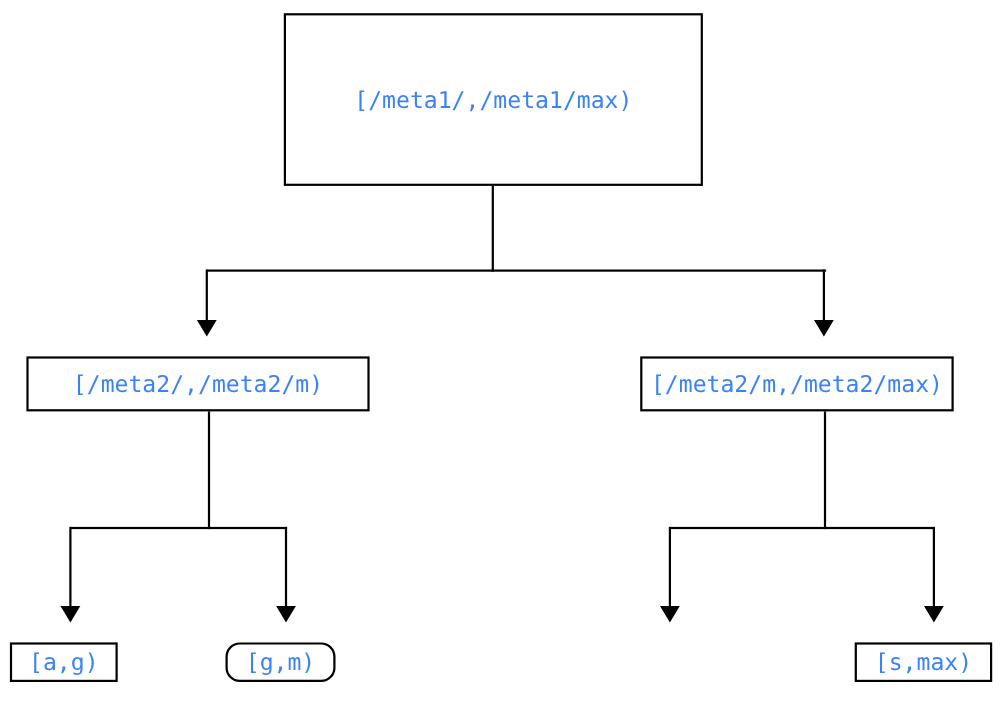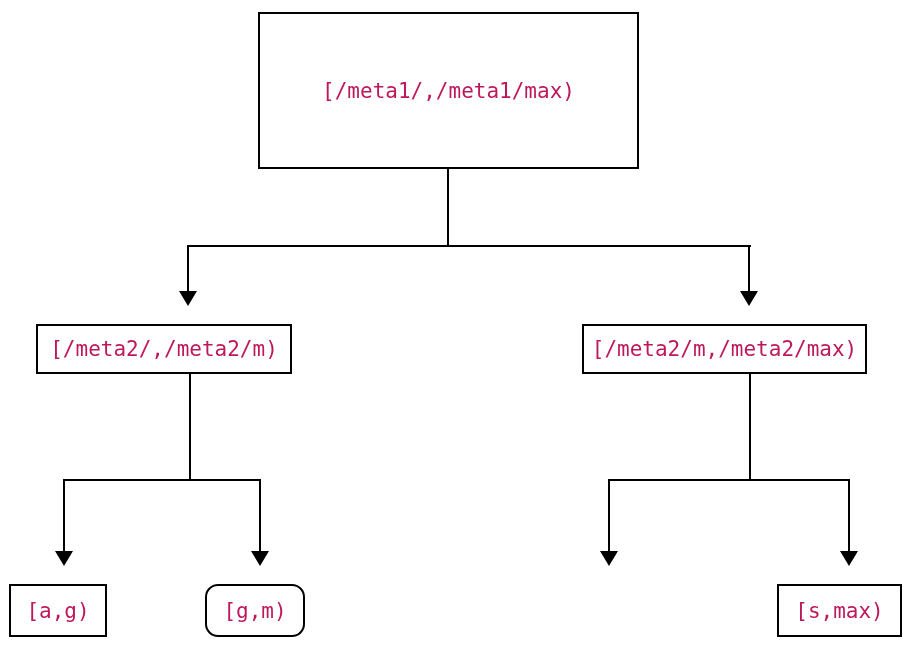--- a/index.html
+++ b/index.html
@@ -16,41 +16,41 @@
     font-family: "DejaVu Sans Mono", "Liberation Mono", monospace;
   }
   .node {
     position: absolute;
     box-sizing: border-box;
     border: 2px solid #000000;
     background: #ffffff;
     display: flex;
     align-items: center;
     justify-content: center;
-    color: #be185d;
+    color: #3b82f6;
     font-family: "DejaVu Sans Mono", "Liberation Mono", monospace;
     white-space: nowrap;
   }
   .node-root {
     left: 258px;
     top: 12px;
     width: 381px;
     height: 157px;
     font-size: 21px;
   }
   .node-l2 {
     top: 324px;
     height: 50px;
     font-size: 21px;
   }
-  .node-l2.left  { left: 36px;  width: 256px; }
+  .node-l2.left  { left: 24px;  width: 312px; }
   .node-l2.right { left: 582px; width: 285px; }
   .node-leaf {
     top: 584px;
-    height: 53px;
+    height: 36px;
     font-size: 21px;
   }
   .node-leaf.leaf-ag   { left: 9px;   width: 98px;  }
   .node-leaf.leaf-gm   { left: 205px; width: 100px; border-radius: 13px; }
   .node-leaf.leaf-ms   { left: 552px; width: 102px; }
   .node-leaf.leaf-smax { left: 777px; width: 125px; }
 
   
   .vline {
     position: absolute;

